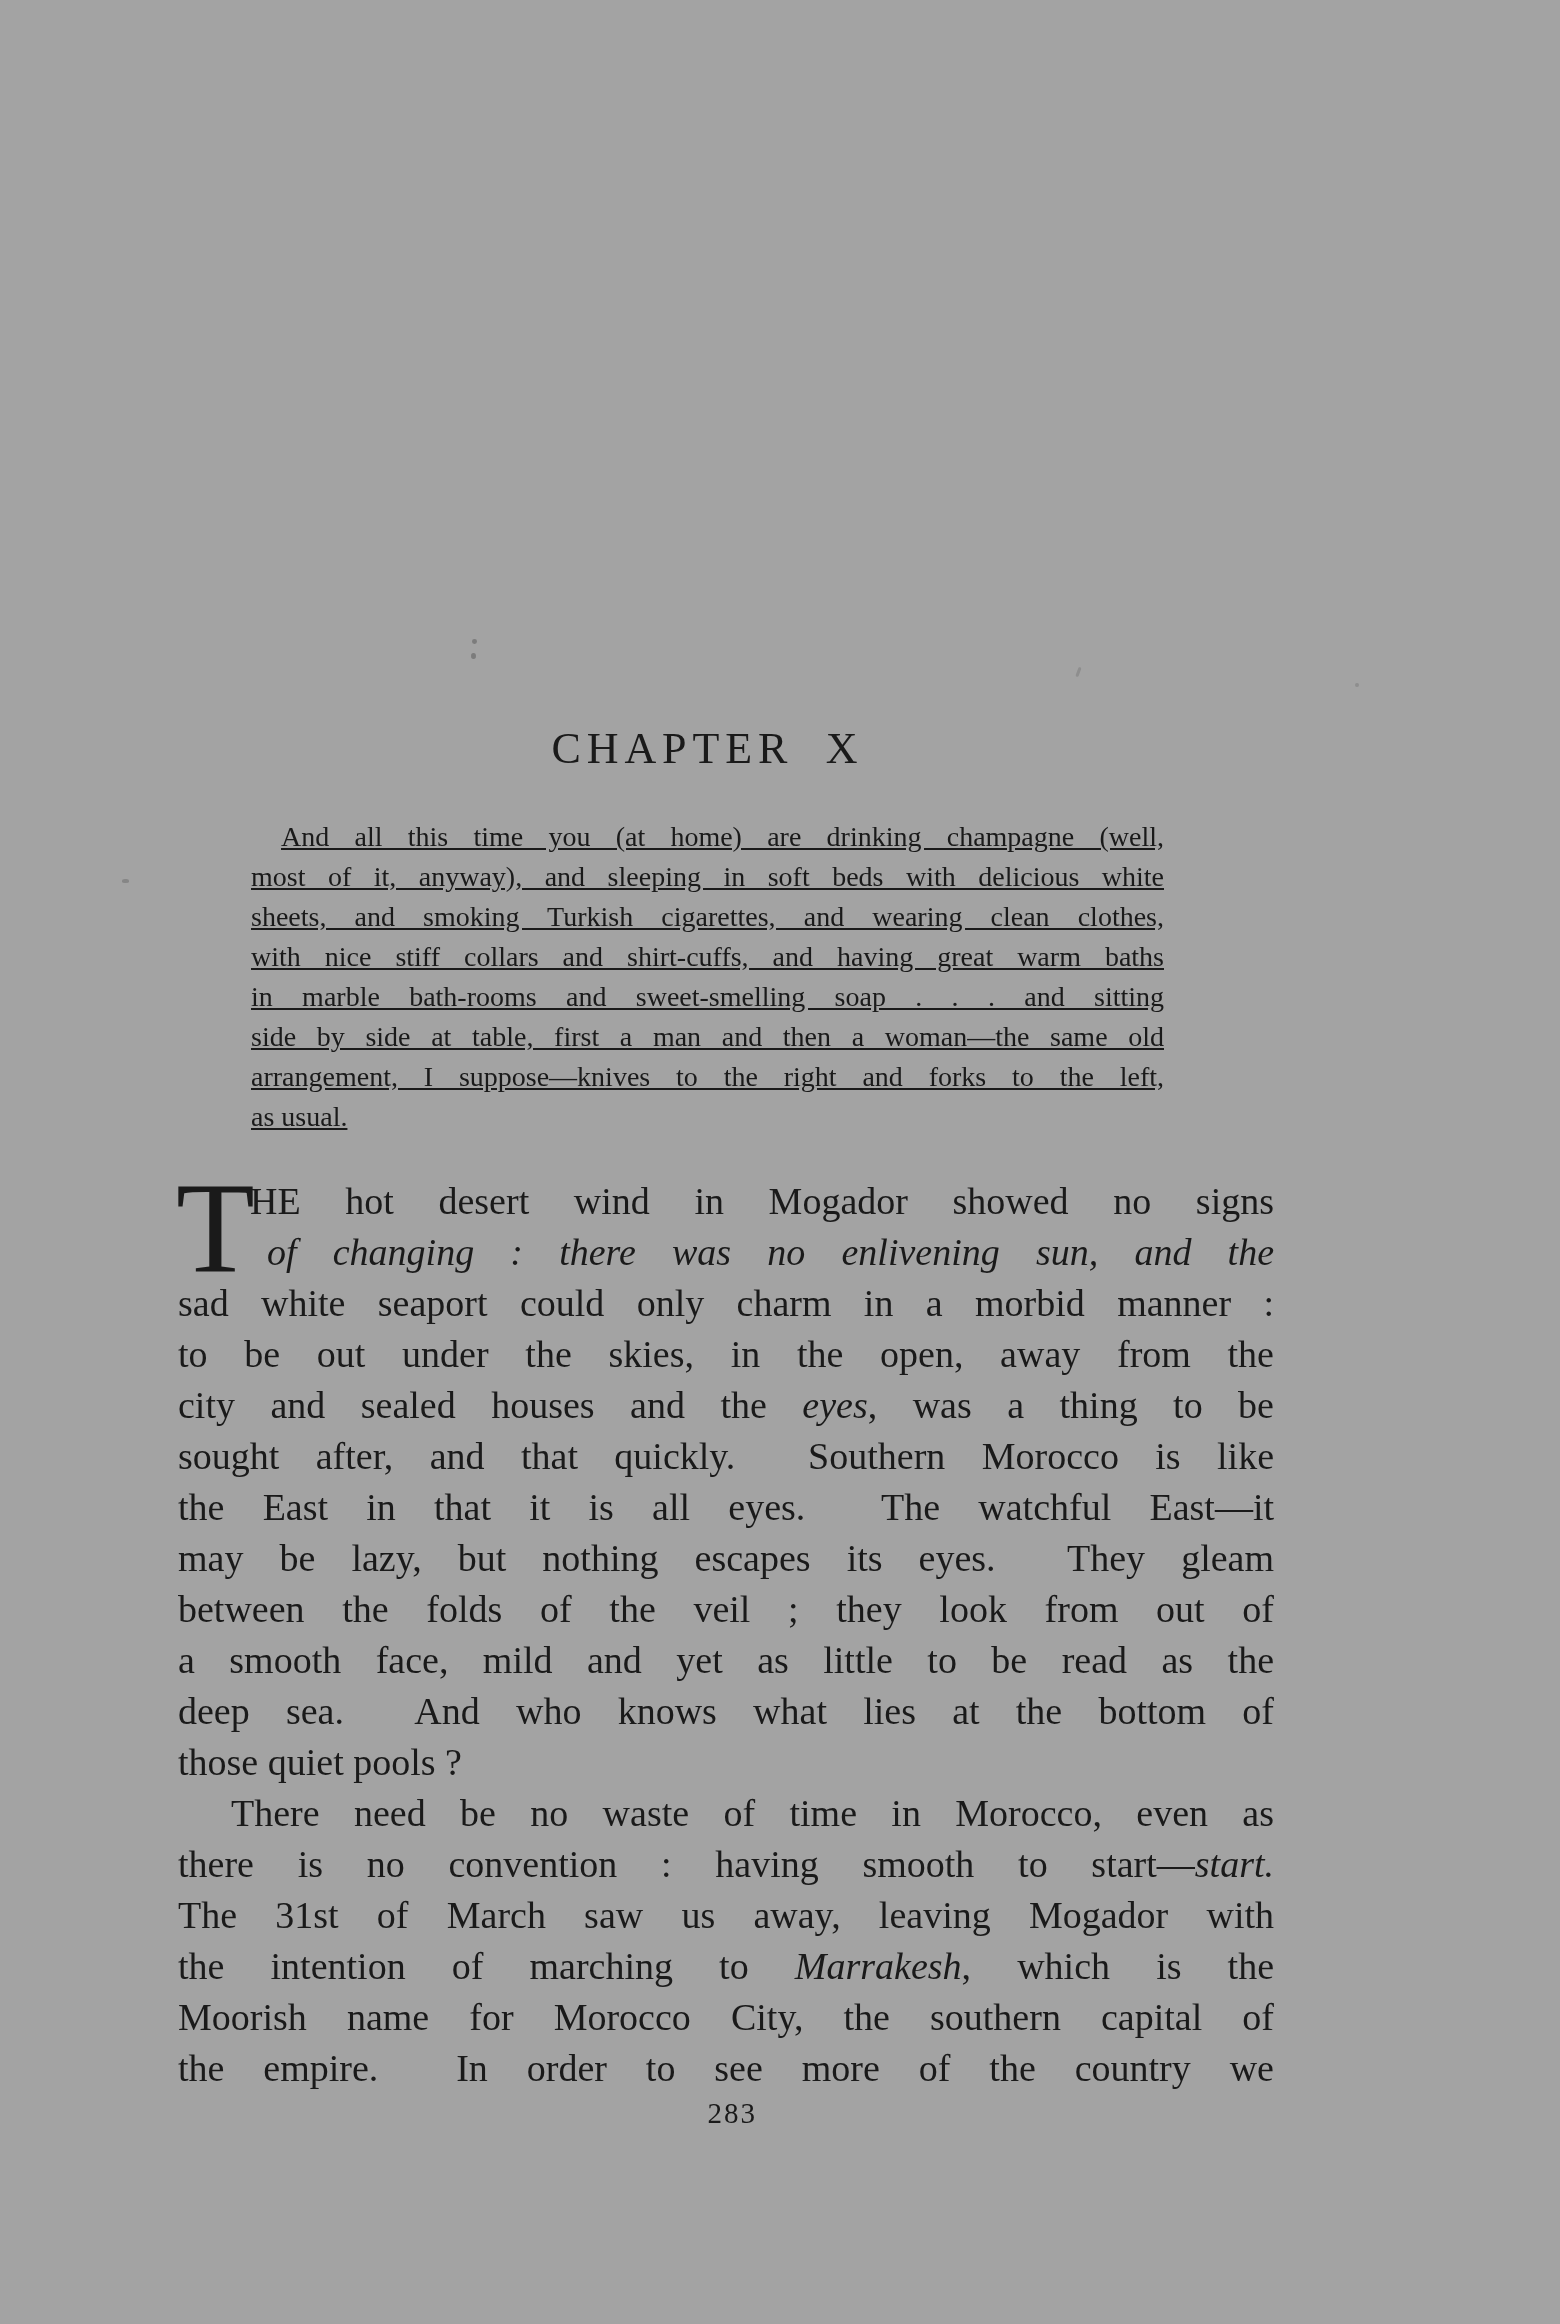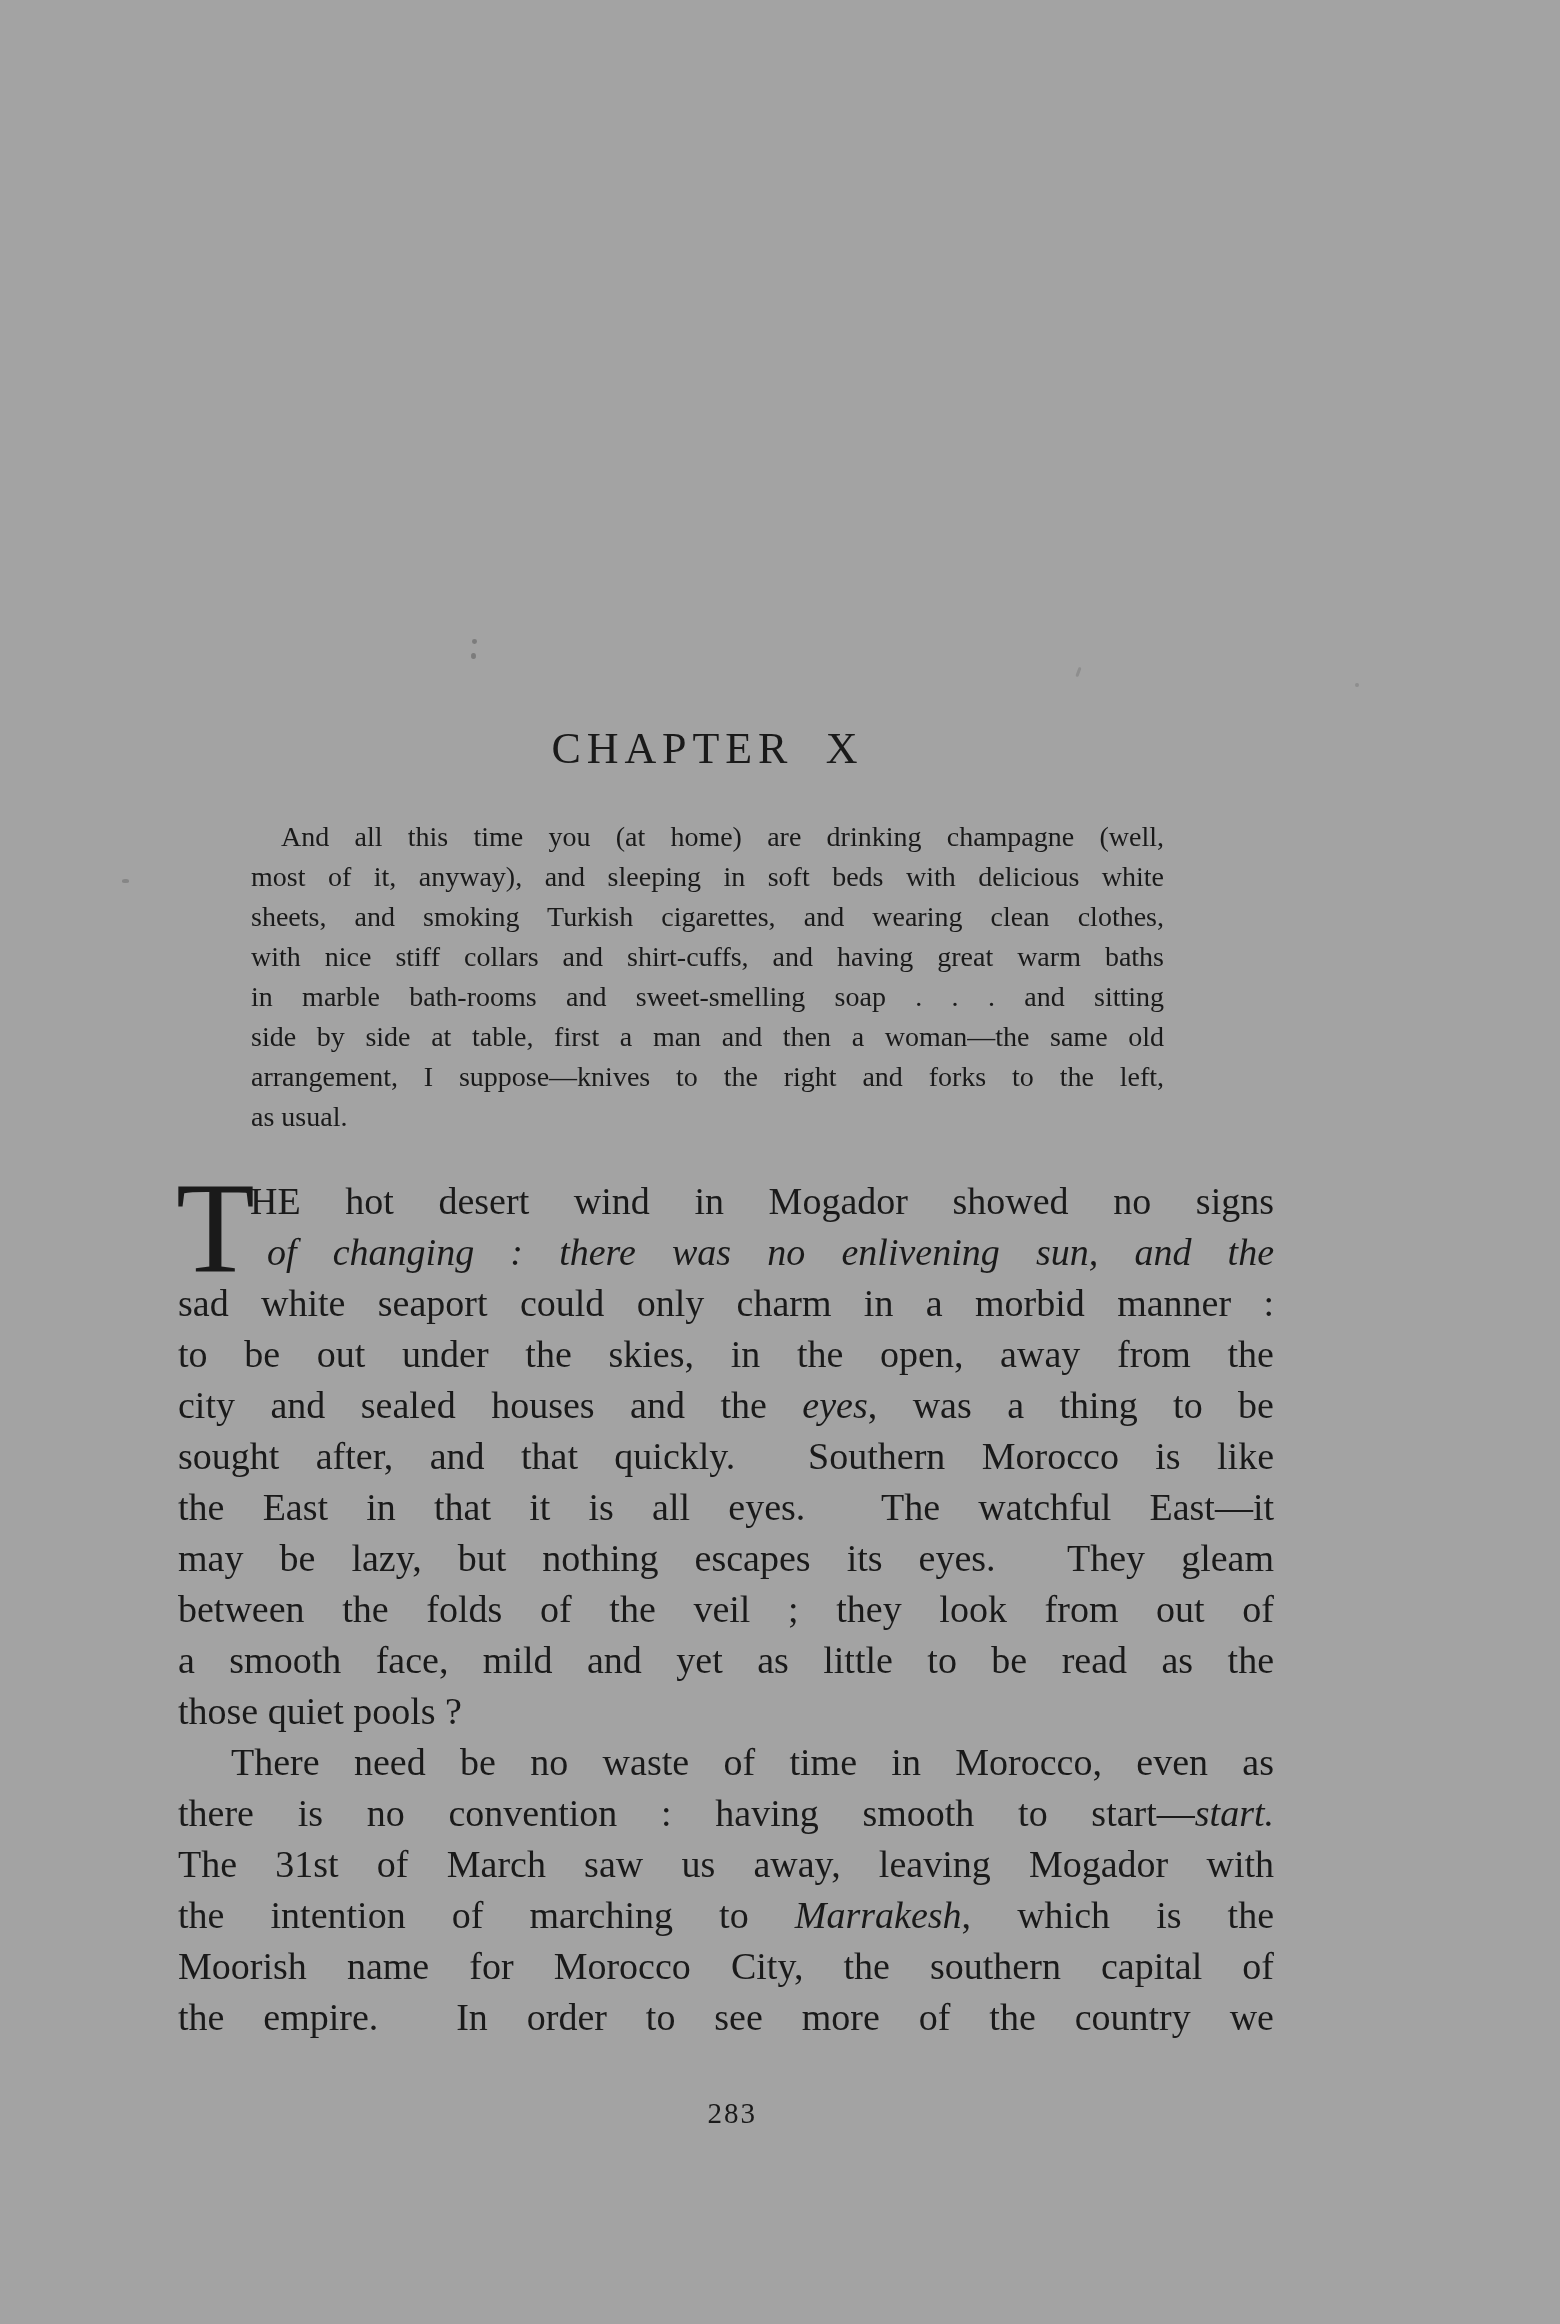--- a/index.html
+++ b/index.html
@@ -16,21 +16,21 @@
     text-align:center;
     font-size:44px;
     letter-spacing:5.9px;
     word-spacing:15.6px;
     padding-right:37px;
     box-sizing:border-box;
     white-space:nowrap;
   }
   .epigraph{
     position:absolute;left:251px;top:817px;width:913px;
-    font-size:28px;line-height:40px;
+    font-size:28px;line-height:40px;text-decoration:underline;
   }
   .bodytext{
     position:absolute;left:178px;top:1176px;width:1096px;
     font-size:38px;line-height:51px;
   }
   .tline{
     text-align:justify;
     text-align-last:justify;
     -moz-text-align-last:justify;
   }
@@ -81,20 +81,21 @@
         <div class="tline" style="margin-left: 72px;"><span class="">HE hot desert wind in Mogador showed no signs</span></div>
         <div class="tline" style="margin-left: 89px; font-style: italic;"><span class="">of changing : there was no enlivening sun, and the</span></div>
         <div class="tline"><span class="">sad white seaport could only charm in a morbid manner :</span></div>
         <div class="tline"><span class="">to be out under the skies, in the open, away from the</span></div>
         <div class="tline"><span class="">city and sealed houses and the </span><span class="it">eyes</span><span class="">, was a thing to be</span></div>
         <div class="tline"><span class="">sought after, and that quickly.&nbsp; Southern Morocco is like</span></div>
         <div class="tline"><span class="">the East in that it is all eyes.&nbsp; The watchful East—it</span></div>
         <div class="tline"><span class="">may be lazy, but nothing escapes its eyes.&nbsp; They gleam</span></div>
         <div class="tline"><span class="">between the folds of the veil ; they look from out of</span></div>
         <div class="tline"><span class="">a smooth face, mild and yet as little to be read as the</span></div>
+        <div class="tline"><span class="">deep sea.&nbsp; And who knows what lies at the bottom of</span></div>
         <div class="tline align-left"><span class="">those quiet pools ?</span></div>
       </div>
       <div>
         <div class="tline" style="text-indent: 53px;"><span class="">There need be no waste of time in Morocco, even as</span></div>
         <div class="tline"><span class="">there is no convention : having smooth to start—</span><span class="it">start.</span></div>
         <div class="tline"><span class="">The 31st of March saw us away, leaving Mogador with</span></div>
         <div class="tline"><span class="">the intention of marching to </span><span class="it">Marrakesh</span><span class="">, which is the</span></div>
         <div class="tline"><span class="">Moorish name for Morocco City, the southern capital of</span></div>
         <div class="tline"><span class="">the empire.&nbsp; In order to see more of the country we</span></div>
       </div>

